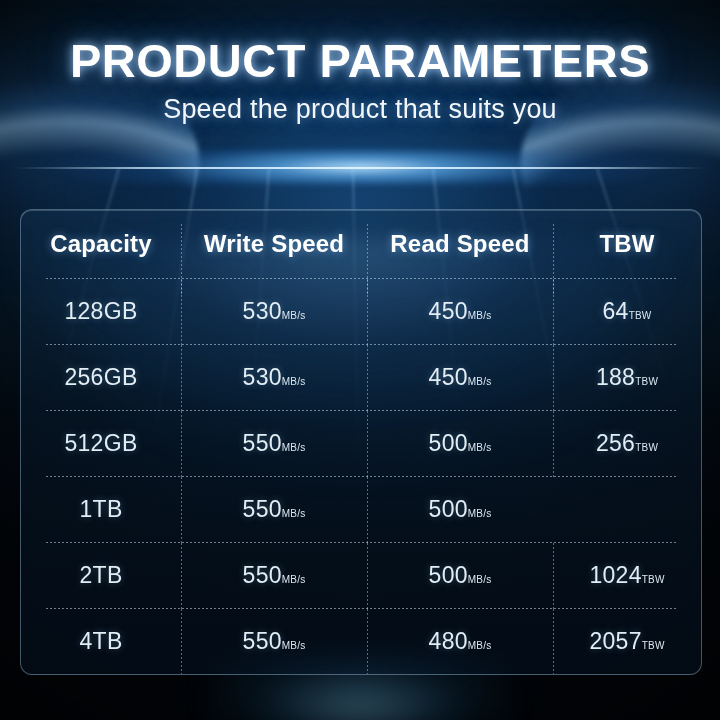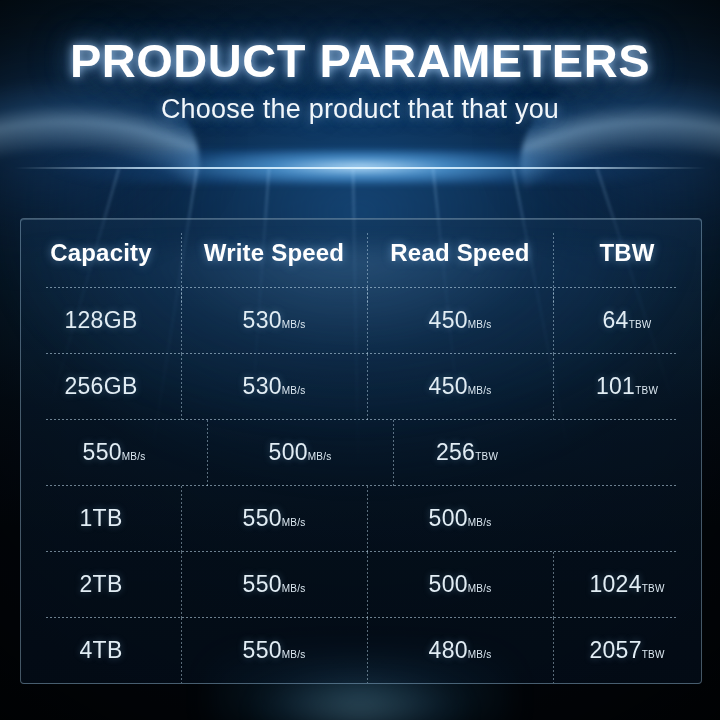--- a/index.html
+++ b/index.html
@@ -147,27 +147,26 @@
     text-shadow: 0 0 10px rgba(150,200,250,0.55), 0 0 22px rgba(70,140,220,0.35);
   }
 
   
   .panel {
     position: absolute;
     left: 20px;
     top: 209px;
     width: 680px;
     height: 464px;
-    border-radius: 4px;
+    border-radius: 12px;
     border: 1px solid rgba(175,210,235,0.38);
     background: linear-gradient(180deg, rgba(20,52,84,0.40) 0%, rgba(12,38,64,0.34) 40%, rgba(7,24,44,0.40) 100%);
     box-shadow: inset 0 1px 0 rgba(210,235,255,0.22);
     overflow: hidden;
     z-index: 6;
-    margin-top: 9px;
   }
   .panel-sheen {
     position: absolute;
     left: -10%; right: -10%;
     top: 6%;
     height: 52%;
     background: radial-gradient(ellipse 55% 100% at 48% 0%, rgba(120,175,220,0.22) 0%, rgba(40,95,150,0.10) 45%, rgba(0,0,0,0) 78%);
     filter: blur(10px);
     pointer-events: none;
   }
@@ -261,21 +260,21 @@
     <div class="ray" style="left:196px; transform:rotate(9deg);   height:340px;"></div>
     <div class="ray" style="left:268px; transform:rotate(4deg);   height:290px;"></div>
     <div class="ray" style="left:352px; transform:rotate(-1deg);  height:360px;"></div>
     <div class="ray" style="left:432px; transform:rotate(-6deg);  height:300px;"></div>
     <div class="ray" style="left:512px; transform:rotate(-11deg); height:345px;"></div>
     <div class="ray" style="left:596px; transform:rotate(-18deg); height:300px;"></div>
   </div>
 
   <div class="headings">
     <div class="title">PRODUCT PARAMETERS</div>
-    <div class="subtitle">Choose the product that that you</div>
+    <div class="subtitle">Speed the product that suits you</div>
   </div>
 
   <div class="panel">
     <div class="panel-sheen"></div>
     <div class="table">
 
       <div class="row header">
         <div class="cell c0"><span class="head-text">Capacity</span></div>
         <div class="cell c2"><span class="head-text">Write Speed</span></div>
         <div class="cell c1"><span class="head-text">Read Speed</span></div>
@@ -286,24 +285,25 @@
         <div class="cell c0"><span class="val">128GB</span></div>
         <div class="cell c1"><span class="val">530</span><span class="unit">MB/s</span></div>
         <div class="cell c2"><span class="val">450</span><span class="unit">MB/s</span></div>
         <div class="cell c3"><span class="val">64</span><span class="unit">TBW</span></div>
       </div>
 
       <div class="row data">
         <div class="cell c0"><span class="val">256GB</span></div>
         <div class="cell c1"><span class="val">530</span><span class="unit">MB/s</span></div>
         <div class="cell c2"><span class="val">450</span><span class="unit">MB/s</span></div>
-        <div class="cell c3"><span class="val">101</span><span class="unit">TBW</span></div>
-      </div>
-
-      <div class="row data">
+        <div class="cell c3"><span class="val">188</span><span class="unit">TBW</span></div>
+      </div>
+
+      <div class="row data">
+        <div class="cell c0"><span class="val">512GB</span></div>
         <div class="cell c1"><span class="val">550</span><span class="unit">MB/s</span></div>
         <div class="cell c2"><span class="val">500</span><span class="unit">MB/s</span></div>
         <div class="cell c3"><span class="val">256</span><span class="unit">TBW</span></div>
       </div>
 
       <div class="row data">
         <div class="cell c0"><span class="val">1TB</span></div>
         <div class="cell c1"><span class="val">550</span><span class="unit">MB/s</span></div>
         <div class="cell c2"><span class="val">500</span><span class="unit">MB/s</span></div>
       </div>

